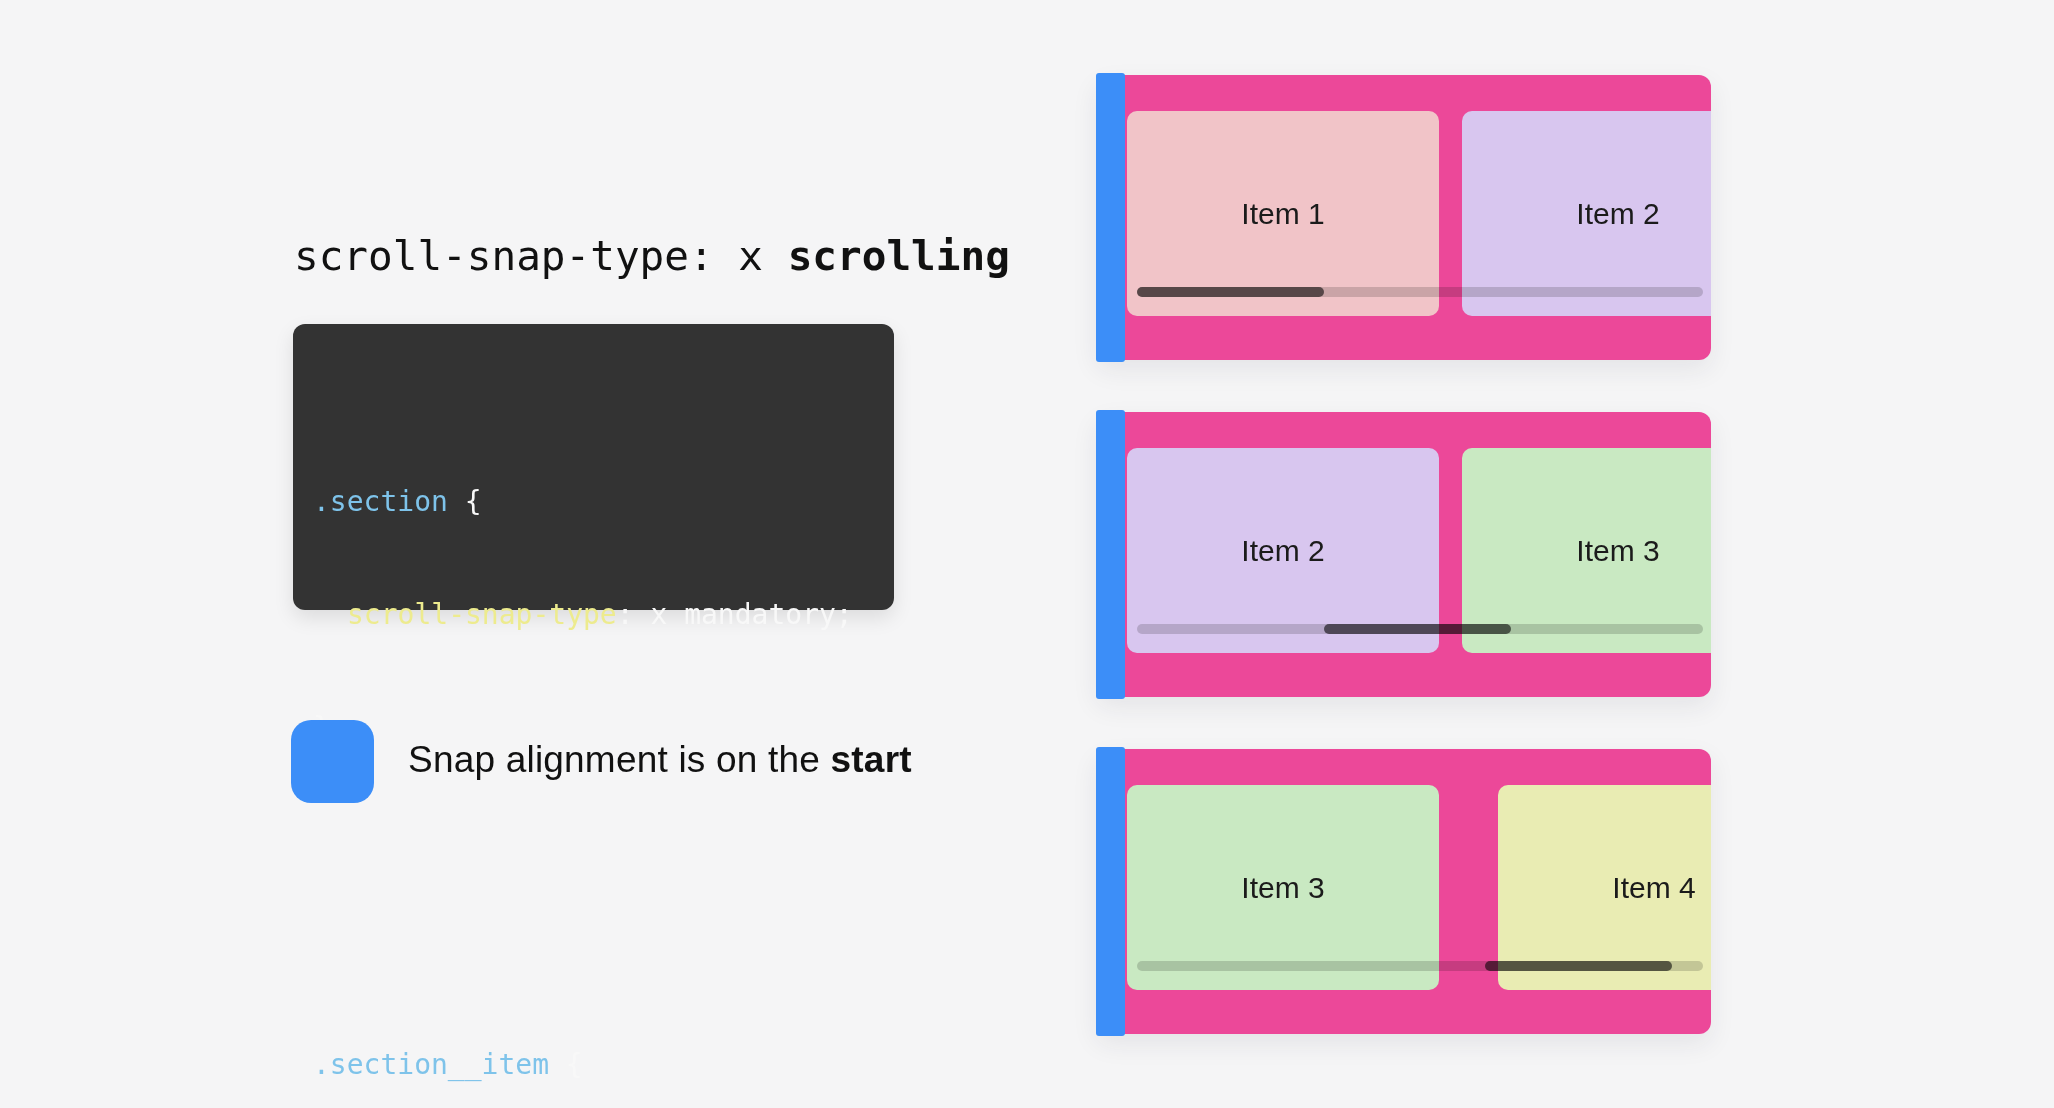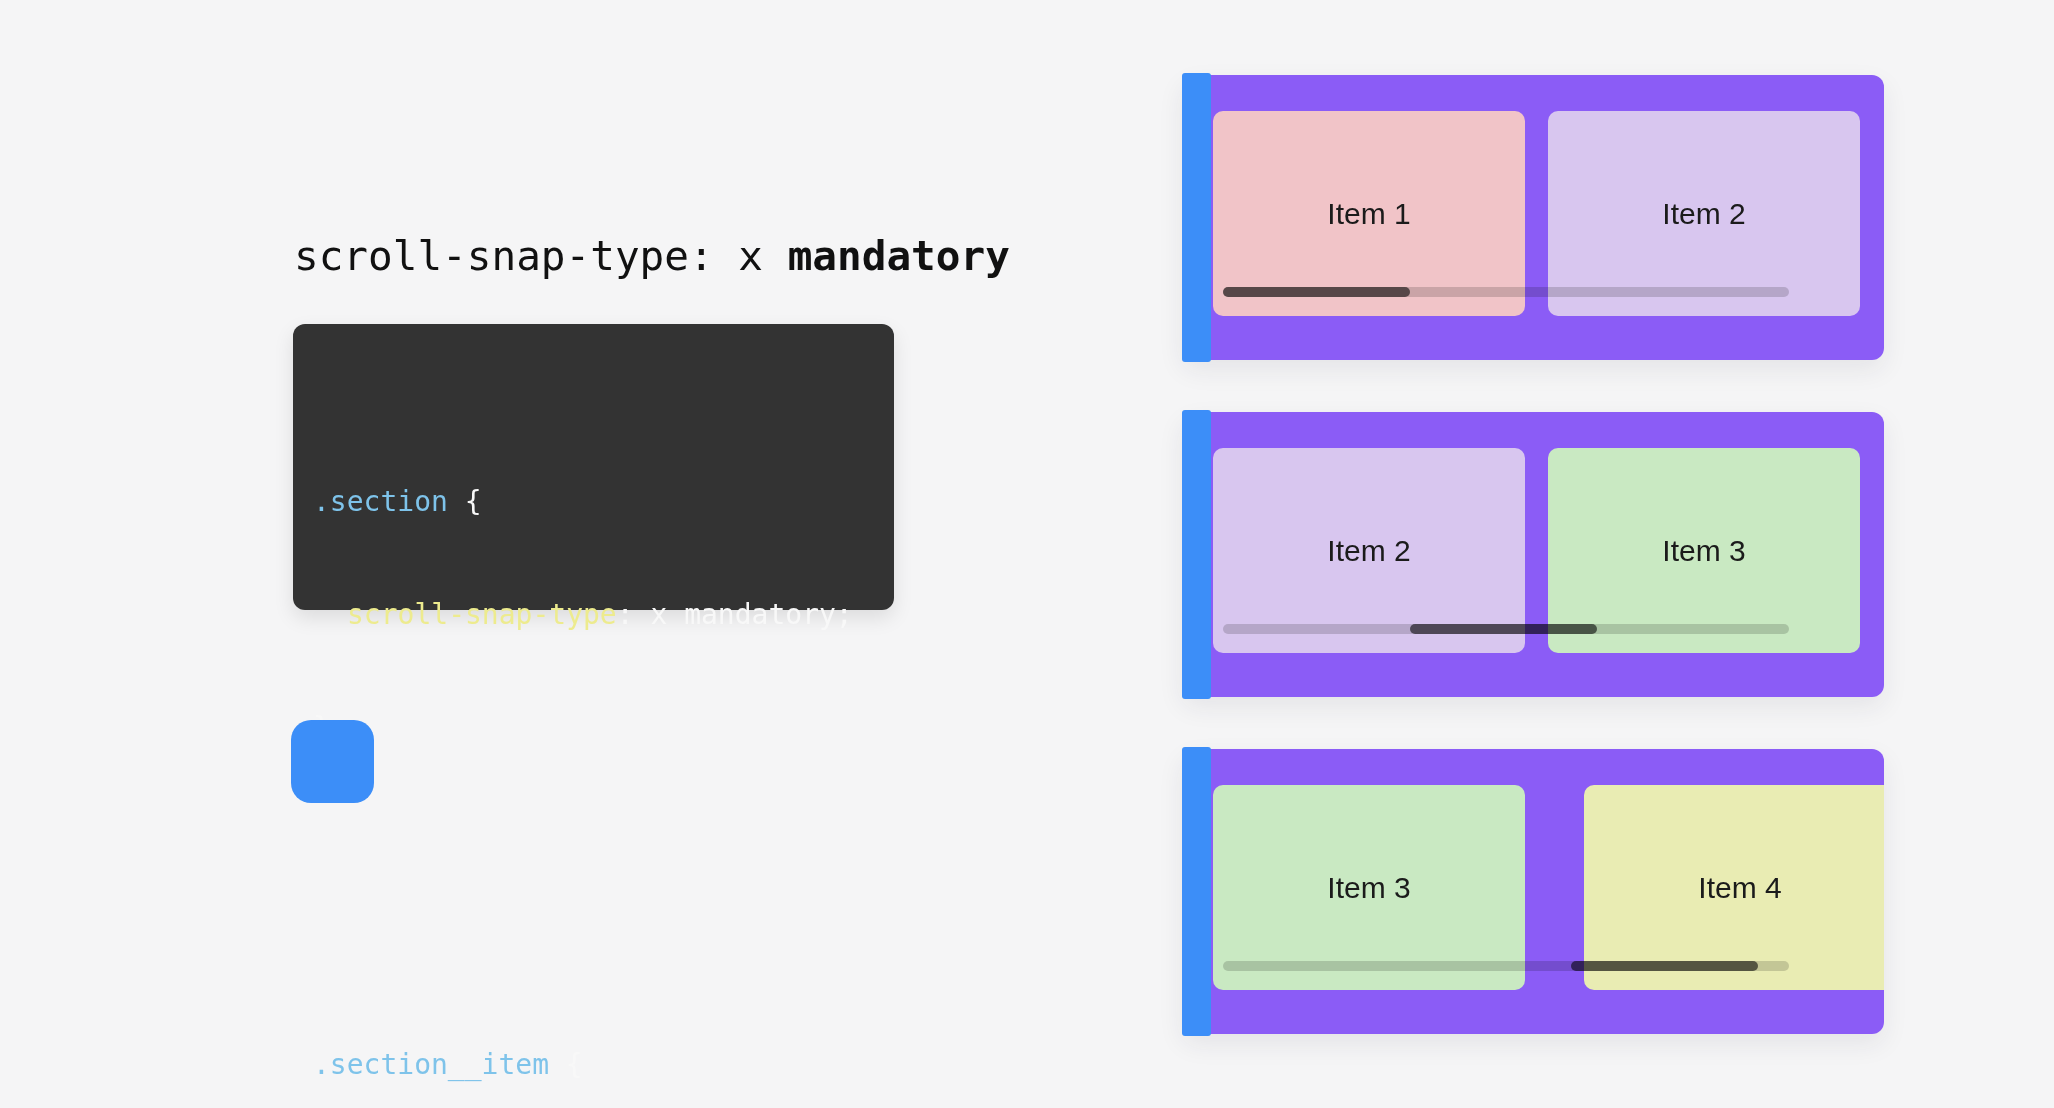--- a/index.html
+++ b/index.html
@@ -33,22 +33,22 @@
   }
   .legend-text {
     position:absolute; left:408px; top:734px; width:640px;
     font-size:37px; line-height:51px; color:#111; letter-spacing:0.2px;
   }
   .legend-text b { font-weight:700; }
   .legend-line { display:block; }
 
   
   .card {
-    position:absolute; left:1182px; width:702px; height:285px;
-    background:#8b5cf6; border-radius:12px;
+    position:absolute; left:1096px; width:615px; height:285px;
+    background:#ec4899; border-radius:12px;
     box-shadow:0 10px 26px rgba(40,40,60,0.08);
   }
   .card.c1 { top:75px; }
   .card.c2 { top:412px; }
   .card.c3 { top:749px; }
 
   .snap-bar {
     position:absolute; left:0; top:-2px; bottom:-2px; width:29px; border-radius:3px;
   }
   .viewport {
@@ -66,38 +66,39 @@
     border-radius:5px; background:rgba(0,0,0,0.16);
   }
   .thumb {
     position:absolute; top:0; width:187px; height:10px; border-radius:5px;
     background:rgba(0,0,0,0.57);
   }
 </style>
 </head>
 <body style="background: rgb(245, 245, 246);">
 
-<h1 class="title"><span>scroll-snap-type: x </span><b>mandatory</b></h1>
+<h1 class="title"><span>scroll-snap-type: x </span><b>scrolling</b></h1>
 
 <div class="code-block">
   <div>
     <div class="code-line"><span class="tok-sel">.section</span><span class="tok-plain"> {</span></div>
     <div class="code-line indent"><span class="tok-prop">scroll-snap-type</span><span class="tok-plain">: </span><span class="tok-plain">x mandatory;</span></div>
     <div class="code-line"><span class="tok-plain">}</span></div>
   </div>
   <div class="code-gap"></div>
   <div>
     <div class="code-line"><span class="tok-sel">.section__item</span><span class="tok-plain"> {</span></div>
     
     
   </div>
 </div>
 
 <div class="legend-swatch" style="background-color: rgb(60, 142, 248);"></div>
 <div class="legend-text">
+  <span class="legend-line"><span>Snap alignment is on the </span><b>start</b></span>
 </div>
 
 <div class="card c1">
   <div class="snap-bar" style="background-color: rgb(60, 142, 248);"></div>
   <div class="viewport">
     <div class="items">
       <div class="item" style="background-color: rgb(241, 196, 200);">
           <span>Item 1</span>
         </div>
       <div class="item" style="background-color: rgb(216, 198, 239);">

